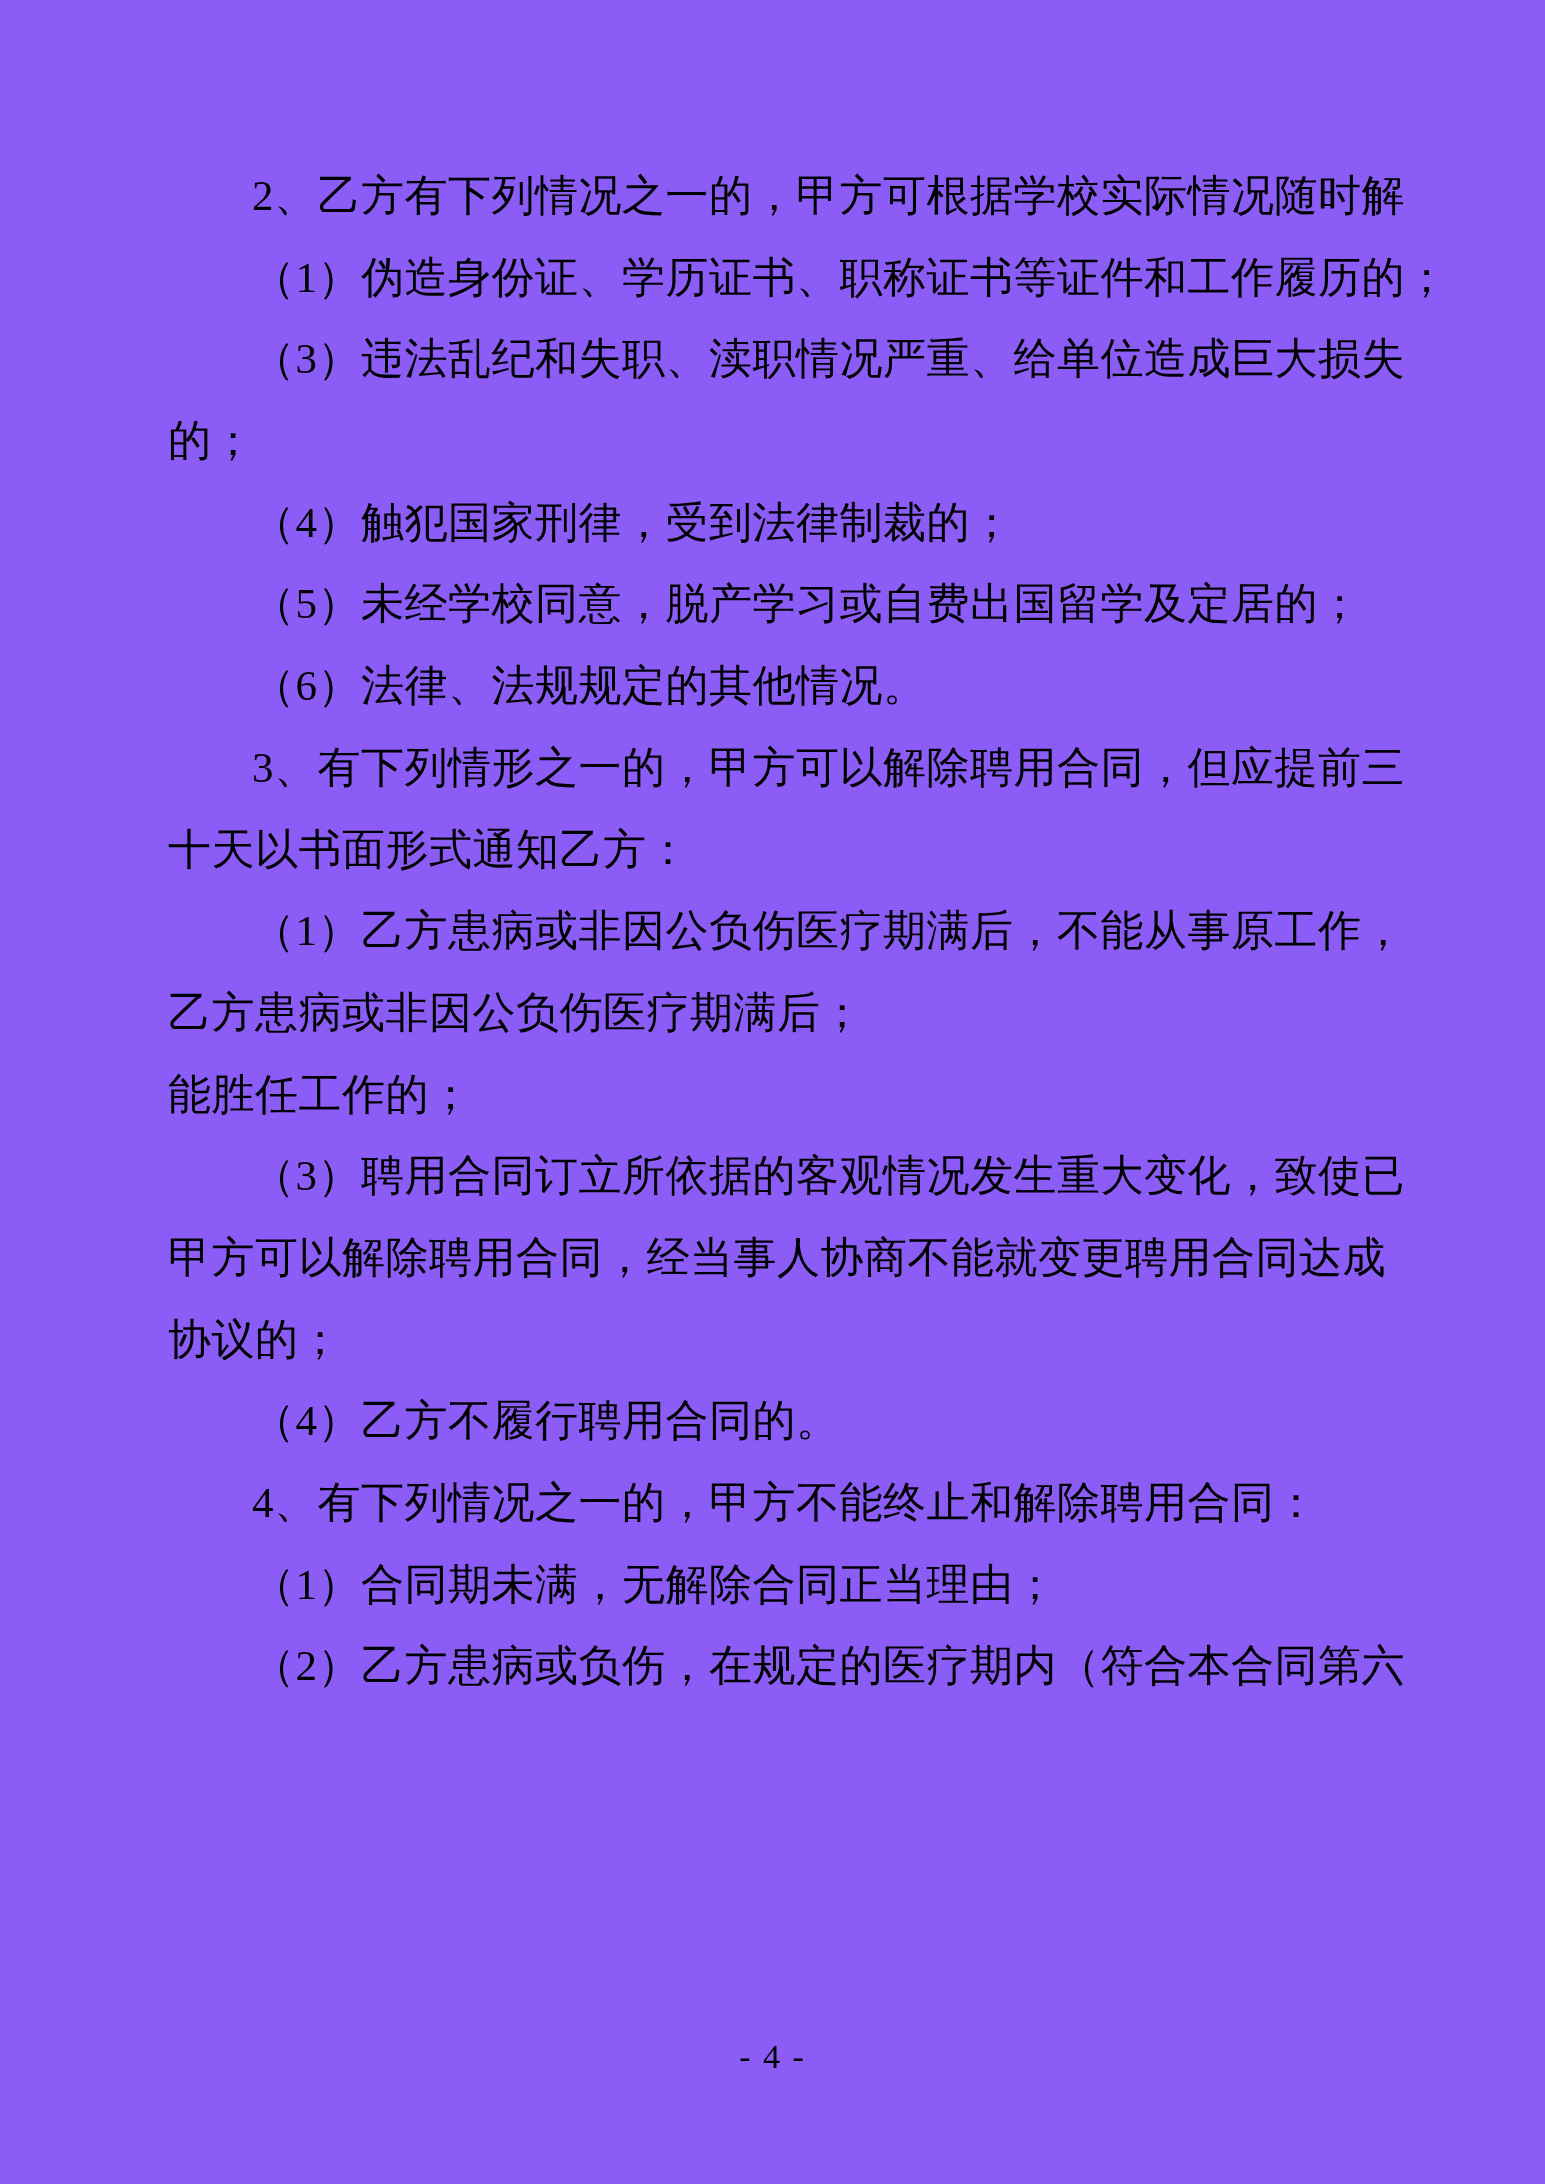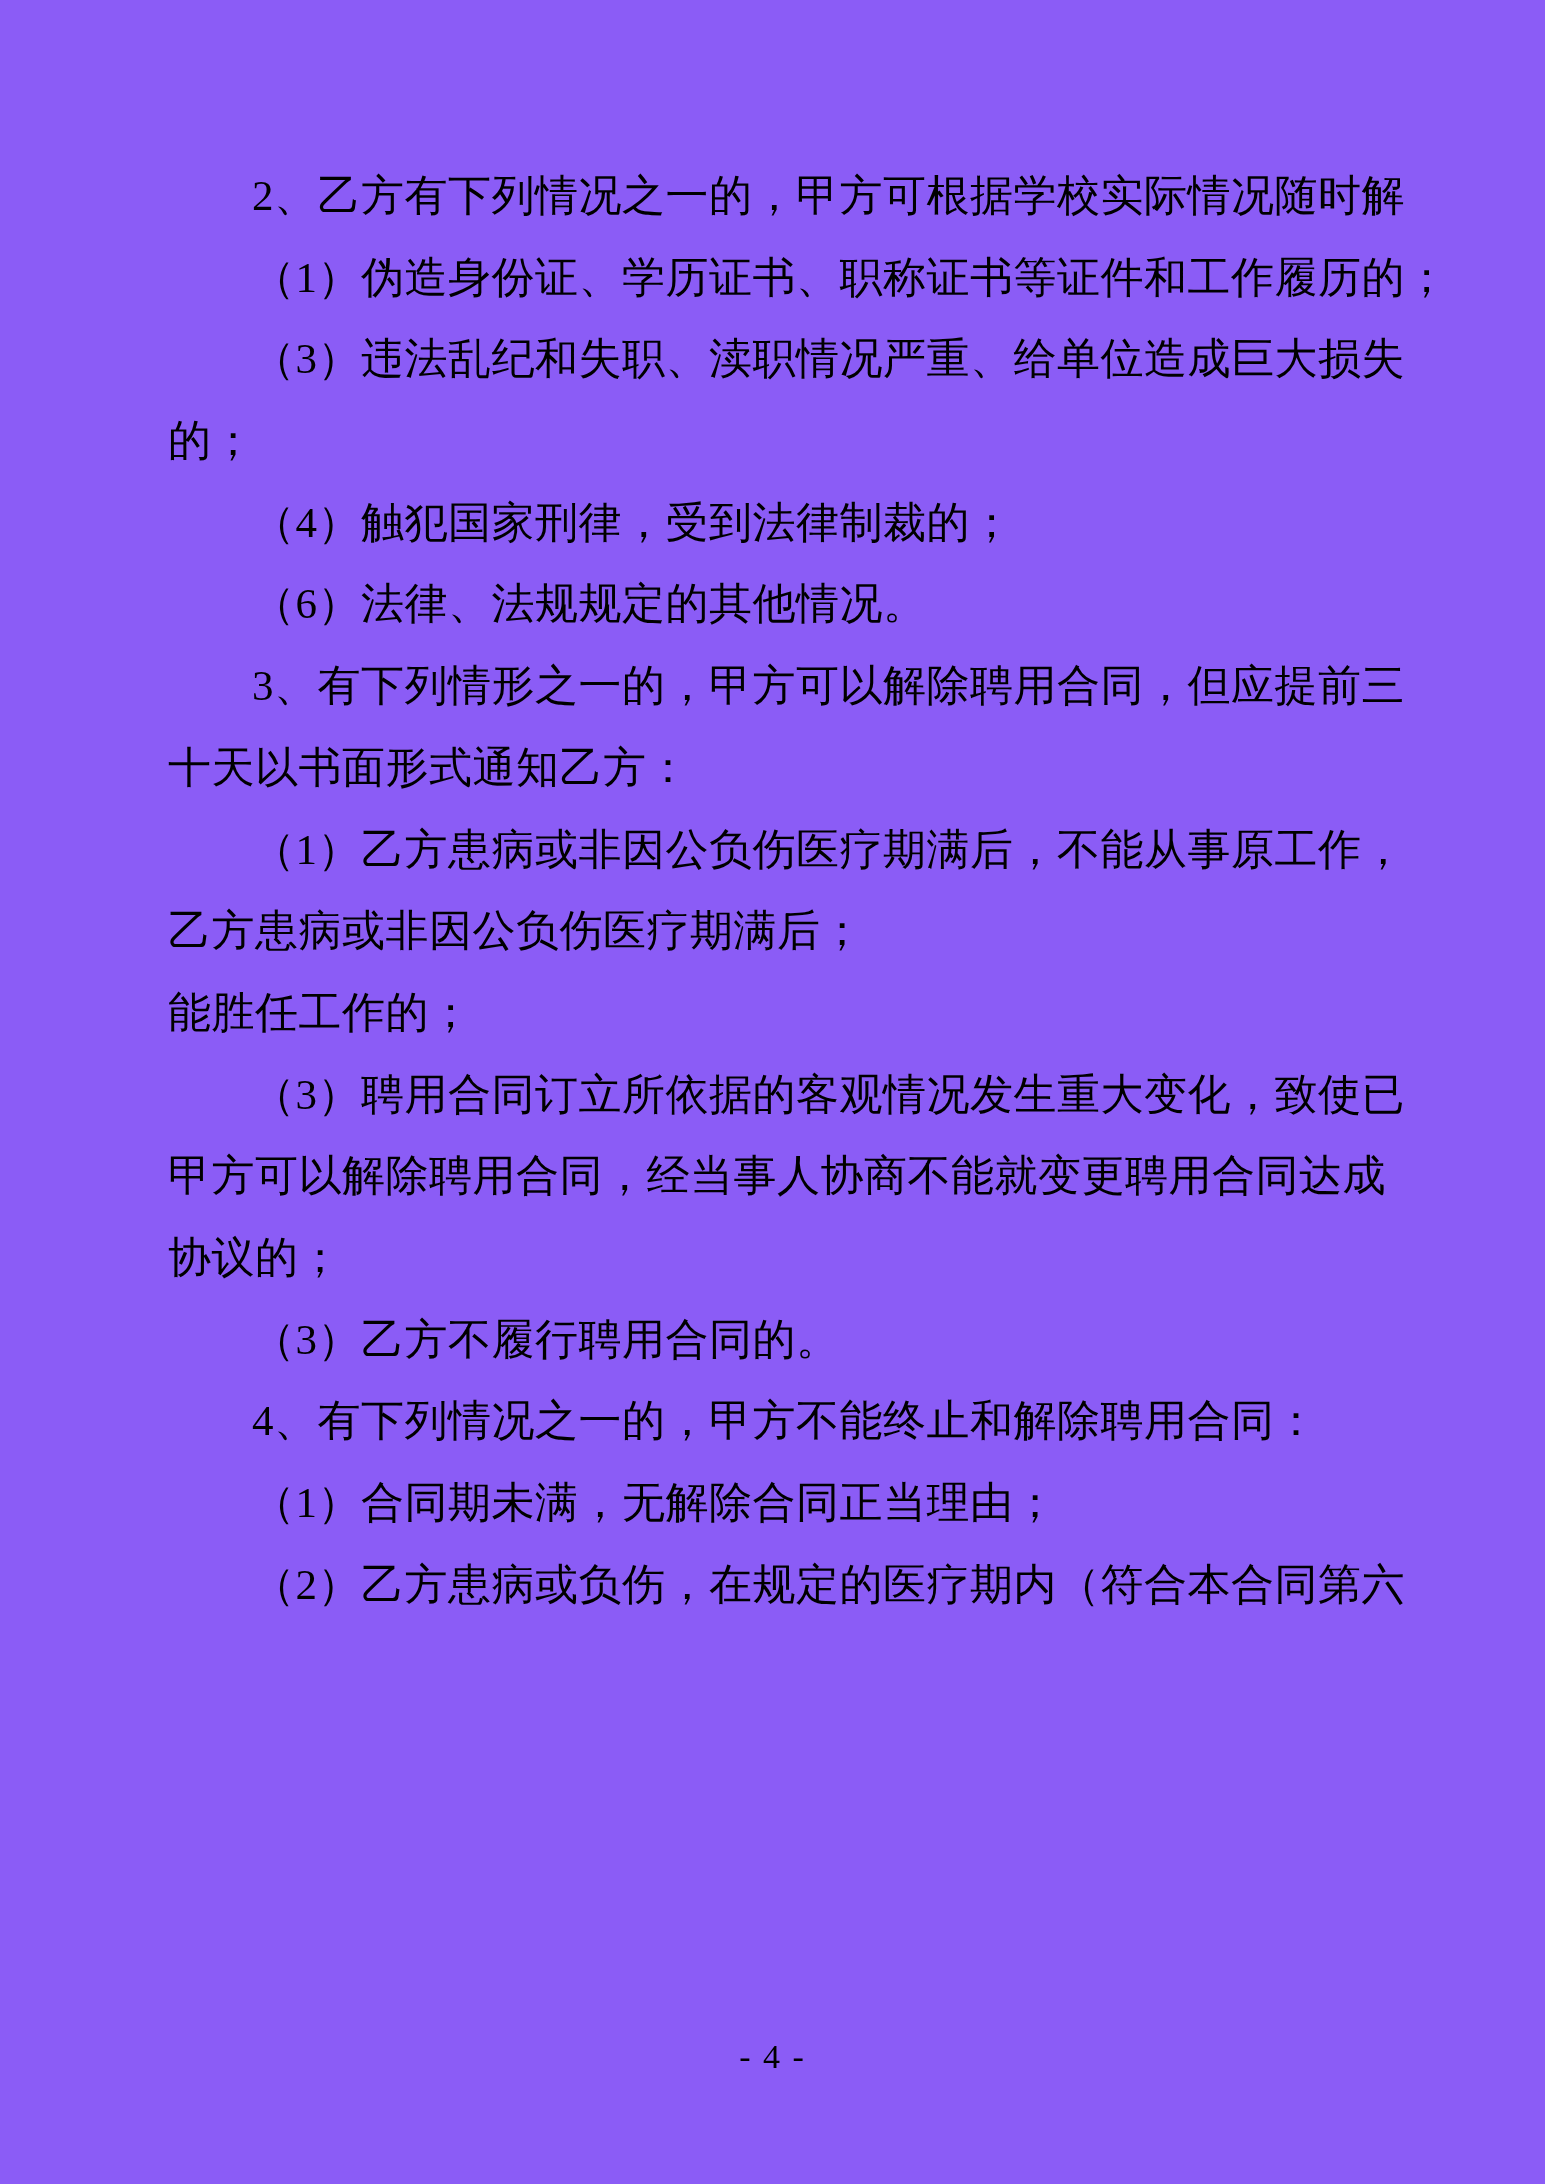--- a/index.html
+++ b/index.html
@@ -48,30 +48,31 @@
 </head>
 <body>
 
 <div class="page">
   <main class="doc-body">
       <div class="line indent">2、乙方有下列情况之一的，甲方可根据学校实际情况随时解</div>
       <div class="line indent">（1）伪造身份证、学历证书、职称证书等证件和工作履历的；</div>
       <div class="line indent">（3）违法乱纪和失职、渎职情况严重、给单位造成巨大损失</div>
       <div class="line">的；</div>
       <div class="line indent">（4）触犯国家刑律，受到法律制裁的；</div>
+      <div class="line indent">（5）未经学校同意，脱产学习或自费出国留学及定居的；</div>
       <div class="line indent">（6）法律、法规规定的其他情况。</div>
       <div class="line indent">3、有下列情形之一的，甲方可以解除聘用合同，但应提前三</div>
       <div class="line">十天以书面形式通知乙方：</div>
       <div class="line indent">（1）乙方患病或非因公负伤医疗期满后，不能从事原工作，</div>
       <div class="line">乙方患病或非因公负伤医疗期满后；</div>
       <div class="line">能胜任工作的；</div>
       <div class="line indent">（3）聘用合同订立所依据的客观情况发生重大变化，致使已</div>
       <div class="line">甲方可以解除聘用合同，经当事人协商不能就变更聘用合同达成</div>
       <div class="line">协议的；</div>
-      <div class="line indent">（3）乙方不履行聘用合同的。</div>
+      <div class="line indent">（4）乙方不履行聘用合同的。</div>
       <div class="line indent">4、有下列情况之一的，甲方不能终止和解除聘用合同：</div>
       <div class="line indent">（1）合同期未满，无解除合同正当理由；</div>
       <div class="line indent">（2）乙方患病或负伤，在规定的医疗期内（符合本合同第六</div>
     </main>
   <footer class="page-footer">
     <span class="page-number">- 4 -</span>
   </footer>
 </div>
 
 </body></html>

